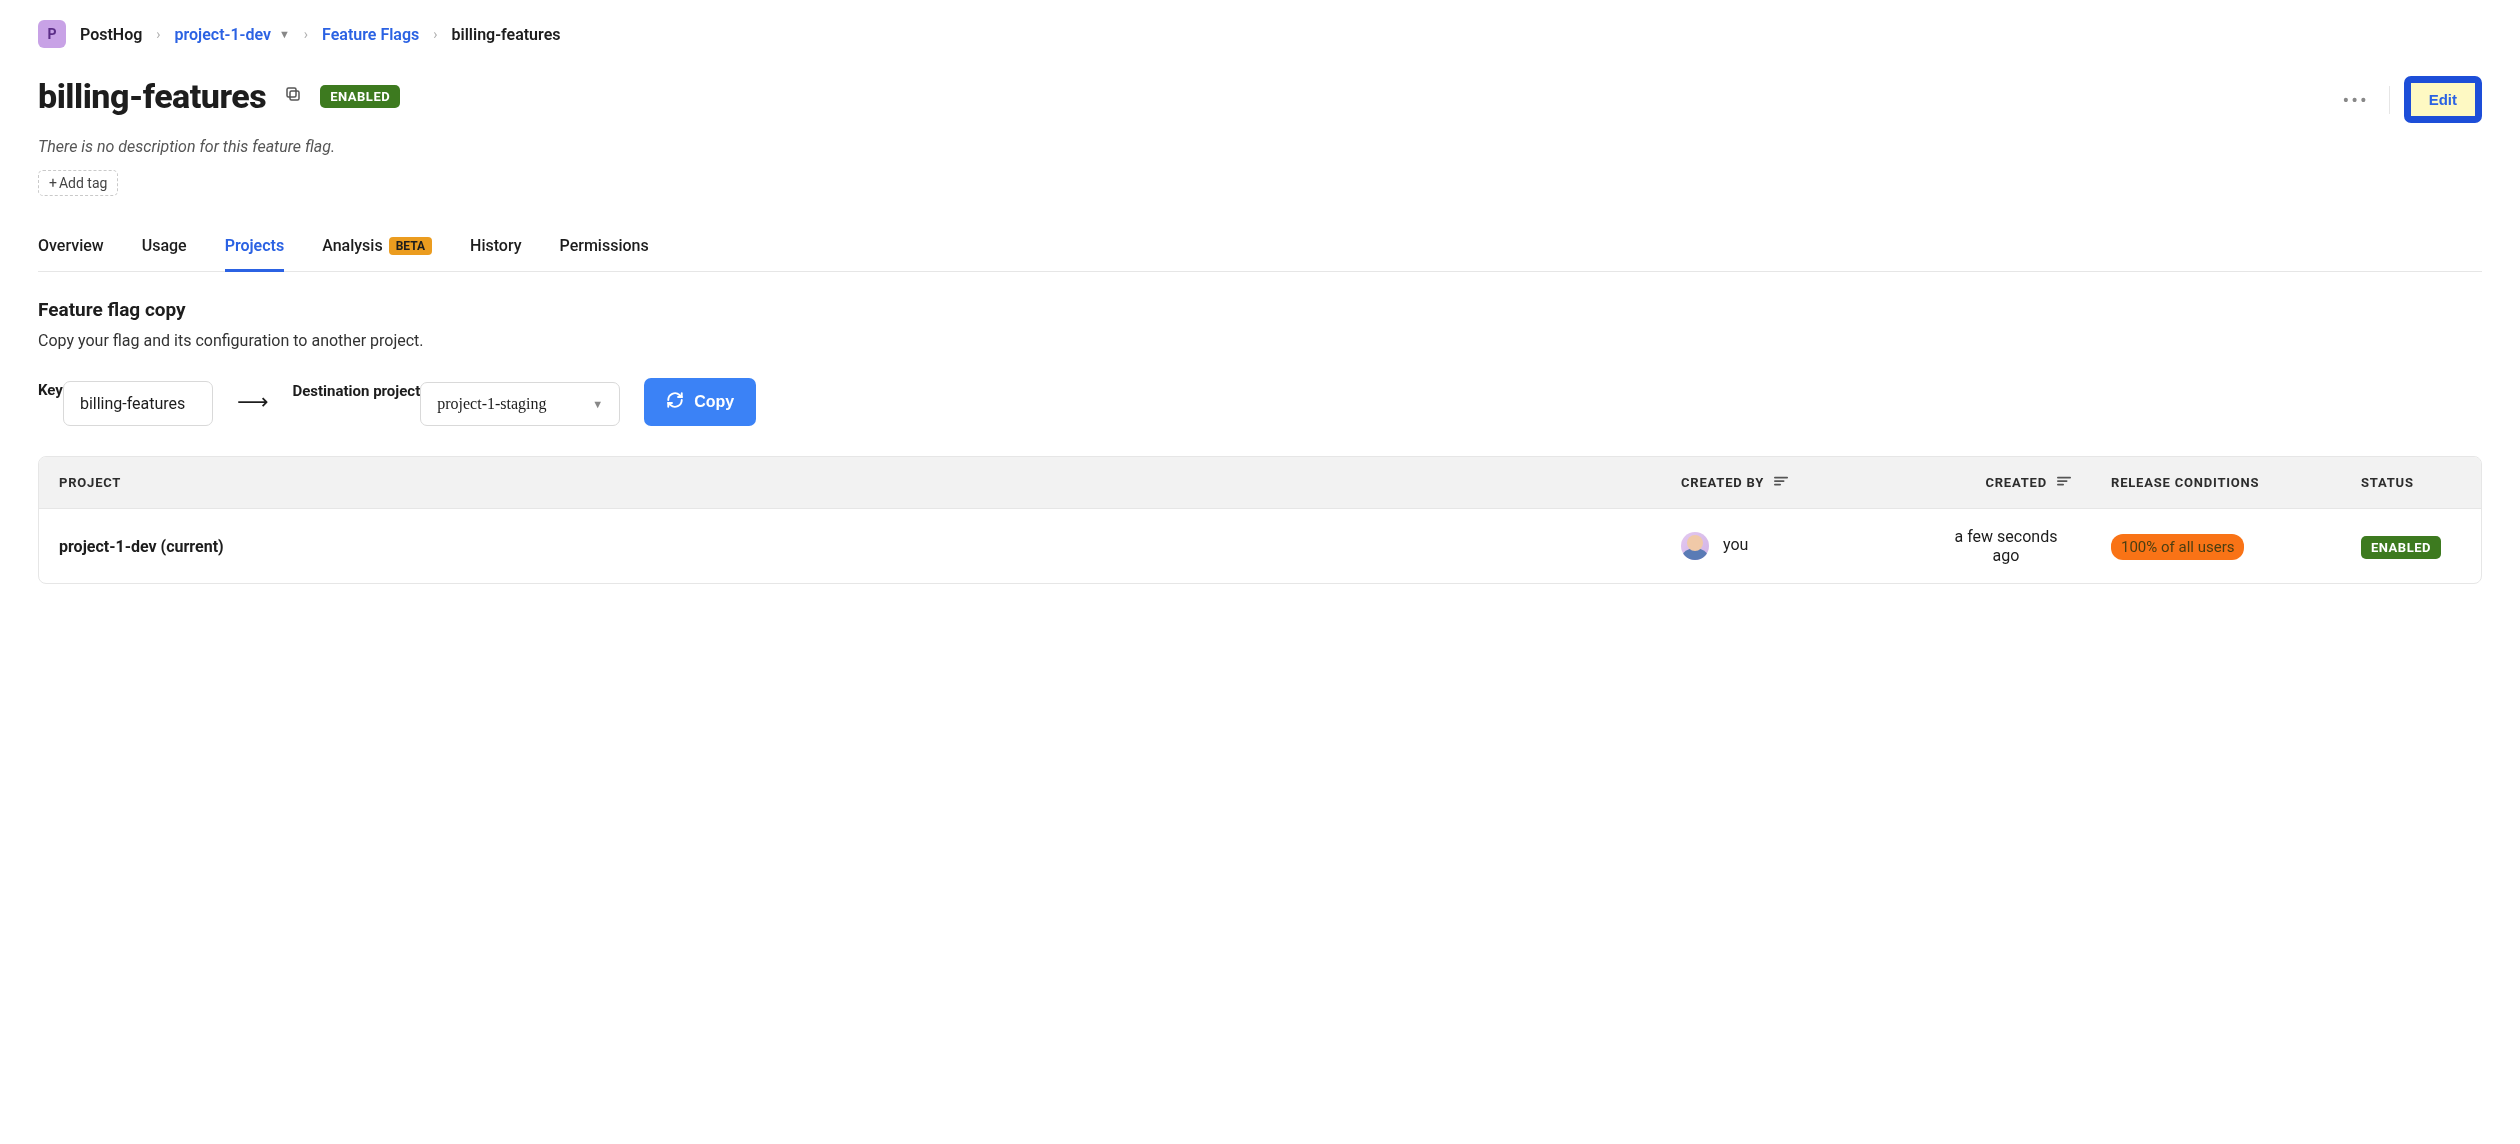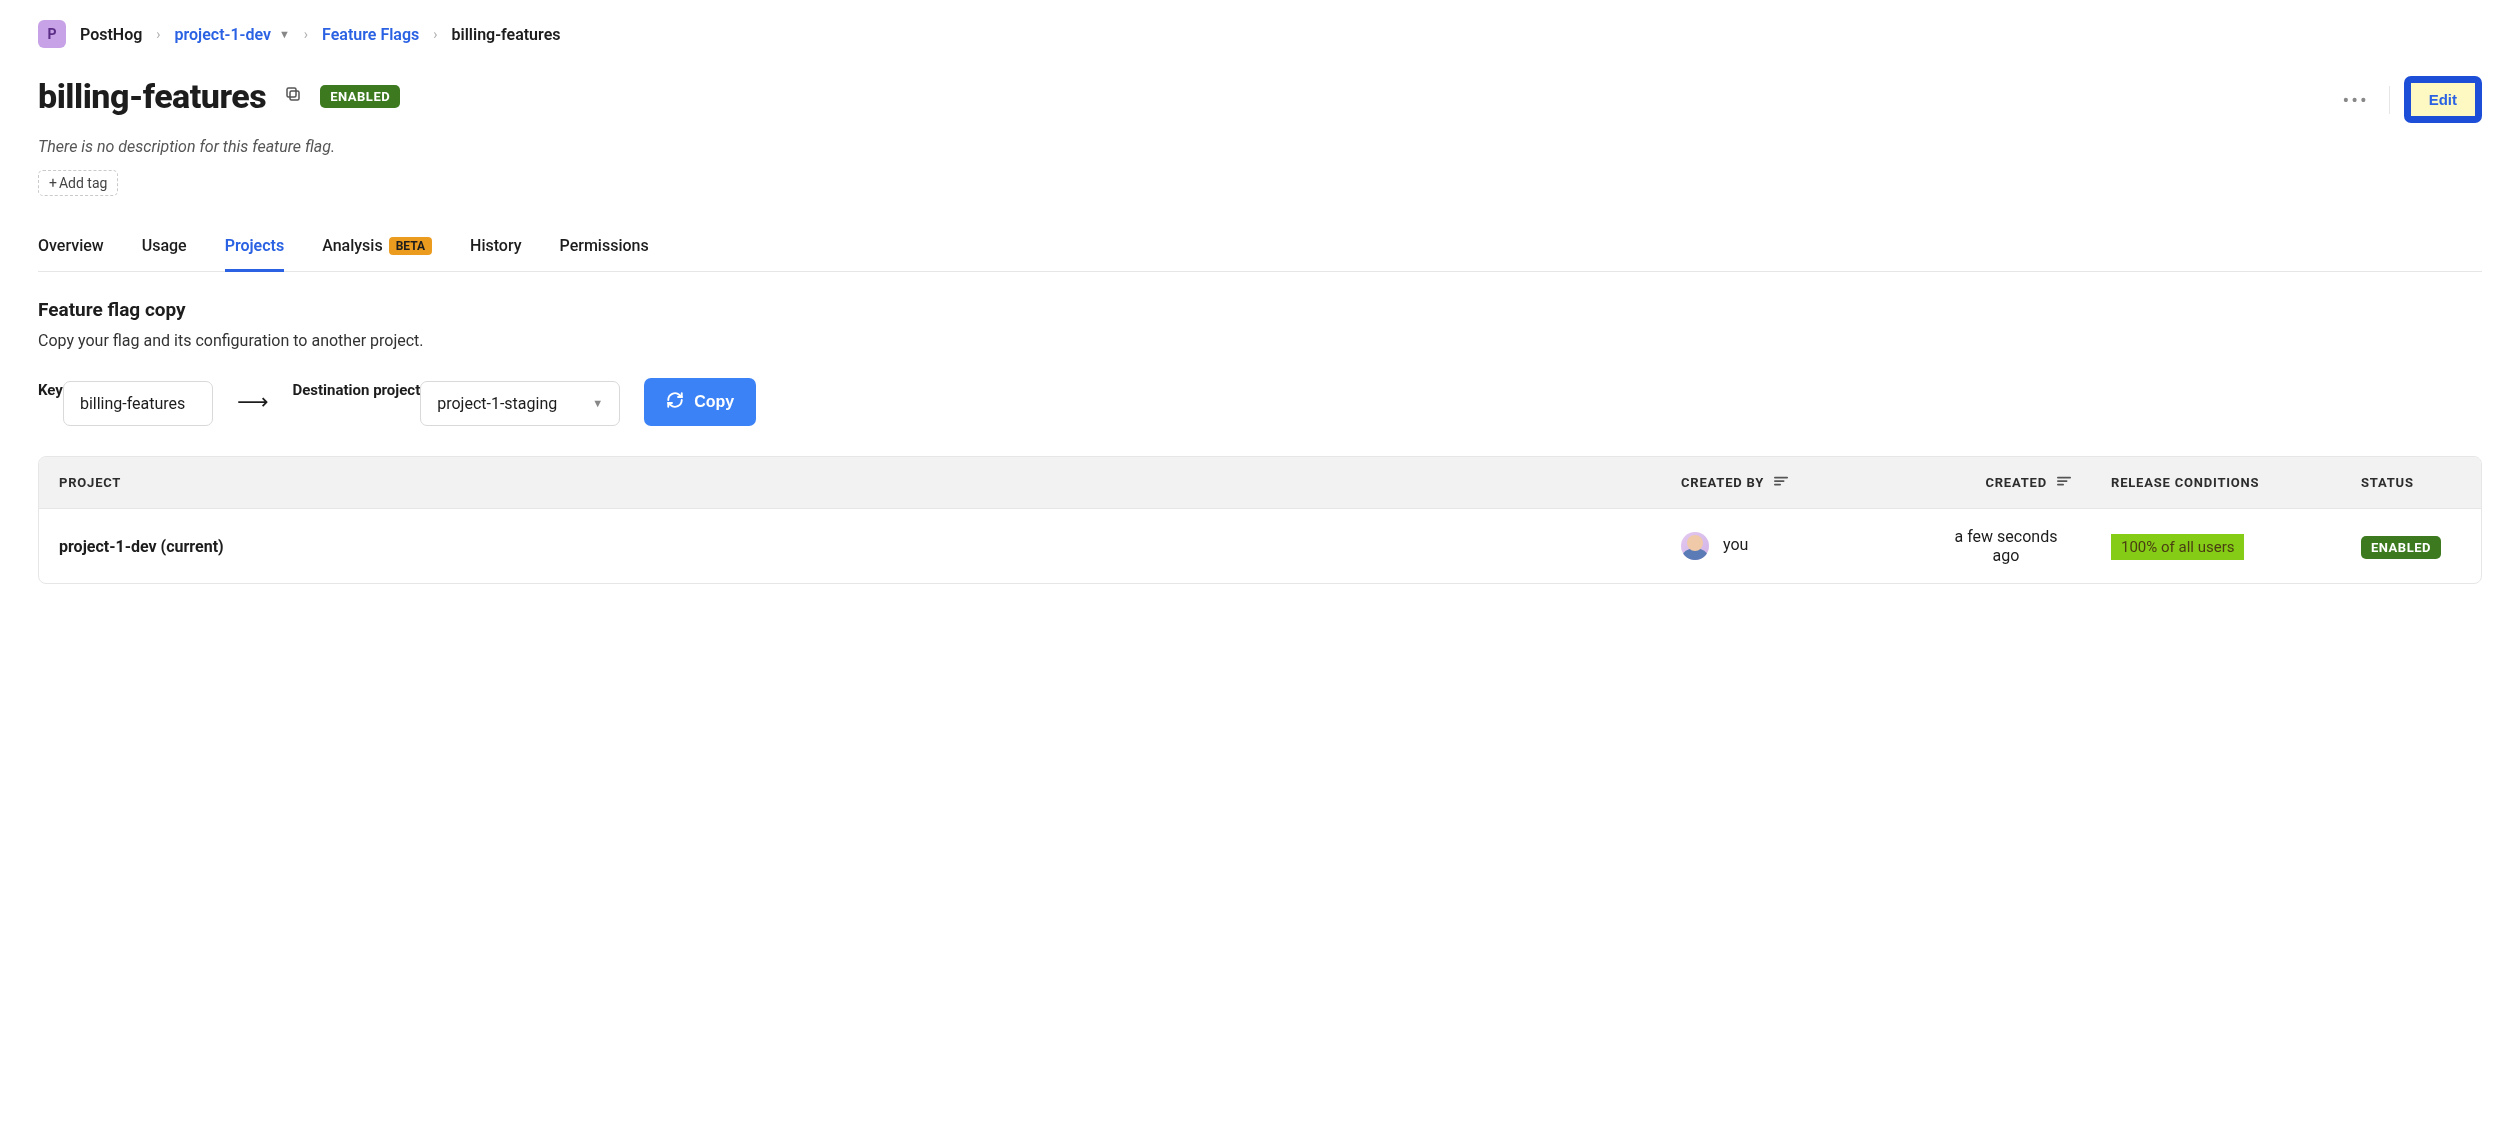--- a/index.html
+++ b/index.html
@@ -192,20 +192,21 @@
     border: 1px solid #d9d9d9;
     border-radius: 7px;
     padding: 12px 16px;
     font-size: 16px;
     min-width: 200px;
     display: flex;
     align-items: center;
     justify-content: space-between;
     gap: 18px;
     cursor: pointer;
+    font-family: Liberation Serif, serif;
   }
   .select-box .caret2 { color: #888; font-size: 11px; }
   .copy-btn {
     background: #3b82f6;
     color: #fff;
     border: none;
     border-radius: 7px;
     padding: 13px 22px;
     font-size: 16px;
     font-weight: 600;
@@ -271,24 +272,24 @@
   .avatar::before {
     content: "";
     position: absolute;
     width: 26px; height: 18px;
     bottom: -6px;
     border-radius: 50% 50% 0 0;
     background: #5a7bb5;
   }
   .created-cell { text-align: left; }
   .release-badge {
-    background: #84cc16;
+    background: #f97316;
     color: #4a3e12;
     padding: 4px 10px;
-    border-radius: 0;
+    border-radius: 12px;
     font-size: 15px;
   }
   .status-enabled {
     background: #3d7a1f;
     color: #fff;
     font-weight: 700;
     font-size: 13px;
     padding: 4px 10px;
     border-radius: 5px;
     letter-spacing: 0.5px;

